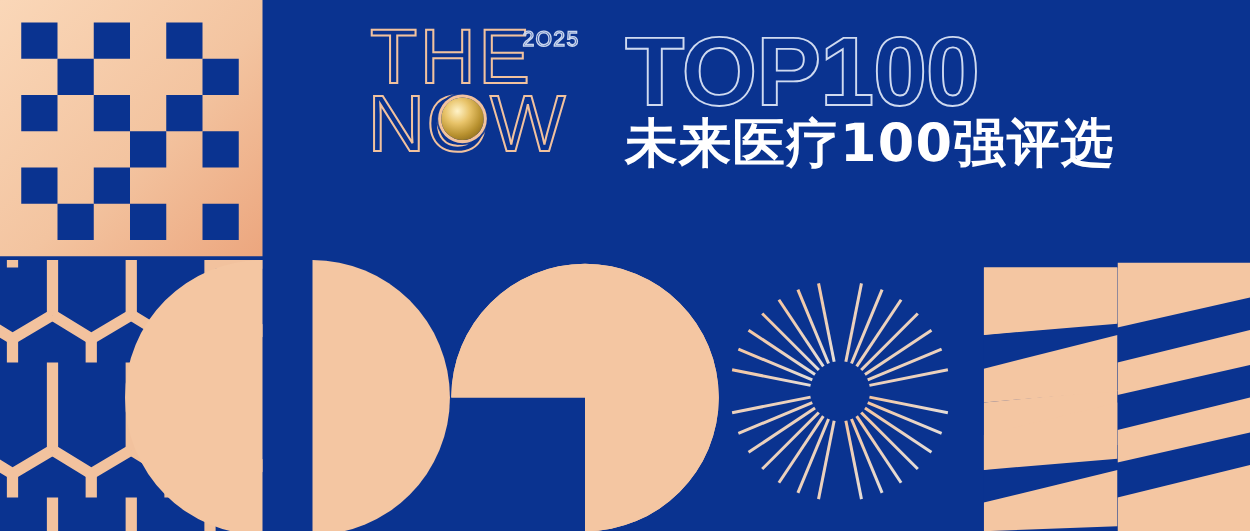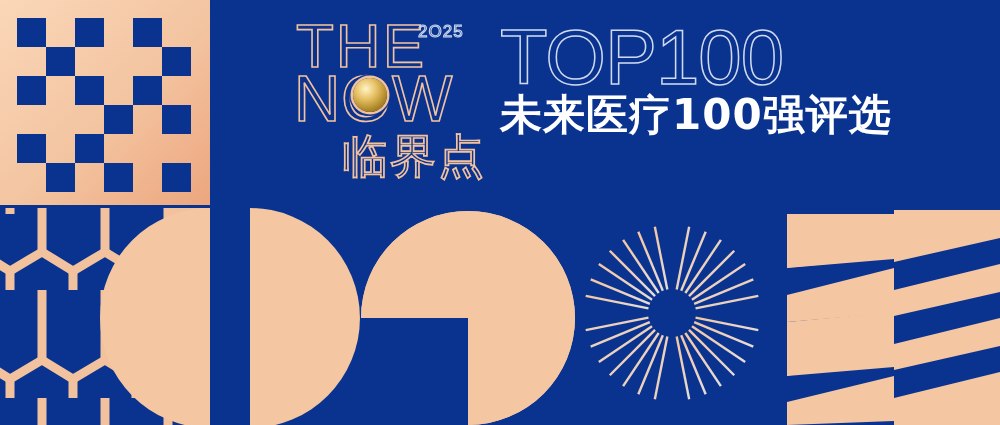--- a/index.html
+++ b/index.html
@@ -53,21 +53,21 @@
     color:transparent;
     -webkit-text-stroke:1.7px #f2c29e;
     font-family:"DejaVu Sans",sans-serif;
     font-weight:400;
     white-space:nowrap;
   }
 
   
   #top100-block{position:absolute;left:500px;top:20px;width:360px;}
   #top100{
-    font-size:78px;line-height:74px;font-weight:400;letter-spacing:-1px;
+    font-size:78px;line-height:74px;font-weight:700;letter-spacing:-1px;
     color:transparent;
     -webkit-text-stroke:1.5px #cfdaf0;
     font-family:"Liberation Sans",sans-serif;
     white-space:nowrap;
   }
   .sub-en{
     color:#ffffff;font-weight:700;font-size:24.5px;line-height:27px;
     letter-spacing:.4px;white-space:nowrap;
     font-family:"Liberation Sans",sans-serif;
   }
@@ -262,21 +262,20 @@
 
   <div id="logo-block">
     <div class="the-row">
       <div id="the-word">THE</div>
       <div id="year-2025">2O25</div>
     </div>
     <div id="now-row">
       <div id="now-word">NOW</div>
       <div id="gold-orb"></div>
     </div>
-    <div id="cn-title">临界点</div>
   </div>
 
   <div id="top100-block">
     <div id="top100">TOP100</div>
     <div id="sub-cn">未来医疗100强评选</div>
   </div>
 
 </div>
 
 </body></html>

